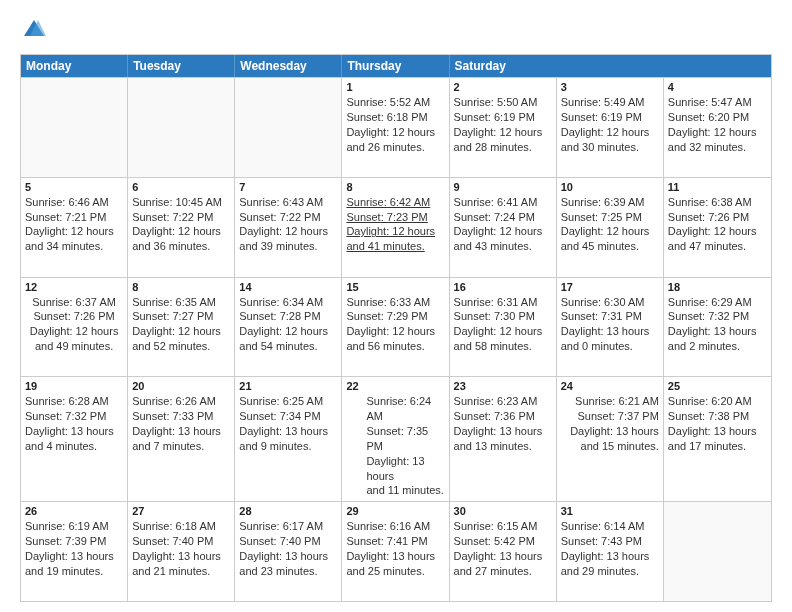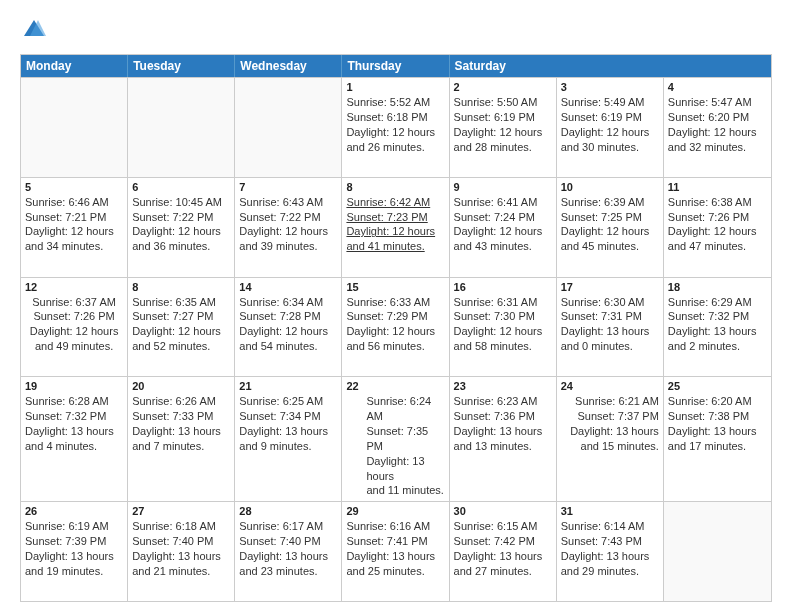--- a/index.html
+++ b/index.html
@@ -355,21 +355,21 @@
           <div class="cal-cell">
             <div class="day-num">29</div>
             <div class="cell-text" style="white-space: pre-line;">Sunrise: 6:16 AM
 Sunset: 7:41 PM
 Daylight: 13 hours
 and 25 minutes.</div>
           </div>
           <div class="cal-cell">
             <div class="day-num">30</div>
             <div class="cell-text" style="white-space: pre-line;">Sunrise: 6:15 AM
-Sunset: 7:42 PM
+Sunset: 5:42 PM
 Daylight: 13 hours
 and 27 minutes.</div>
           </div>
           <div class="cal-cell">
             <div class="day-num">31</div>
             <div class="cell-text" style="white-space: pre-line;">Sunrise: 6:14 AM
 Sunset: 7:43 PM
 Daylight: 13 hours
 and 29 minutes.</div>
           </div>

